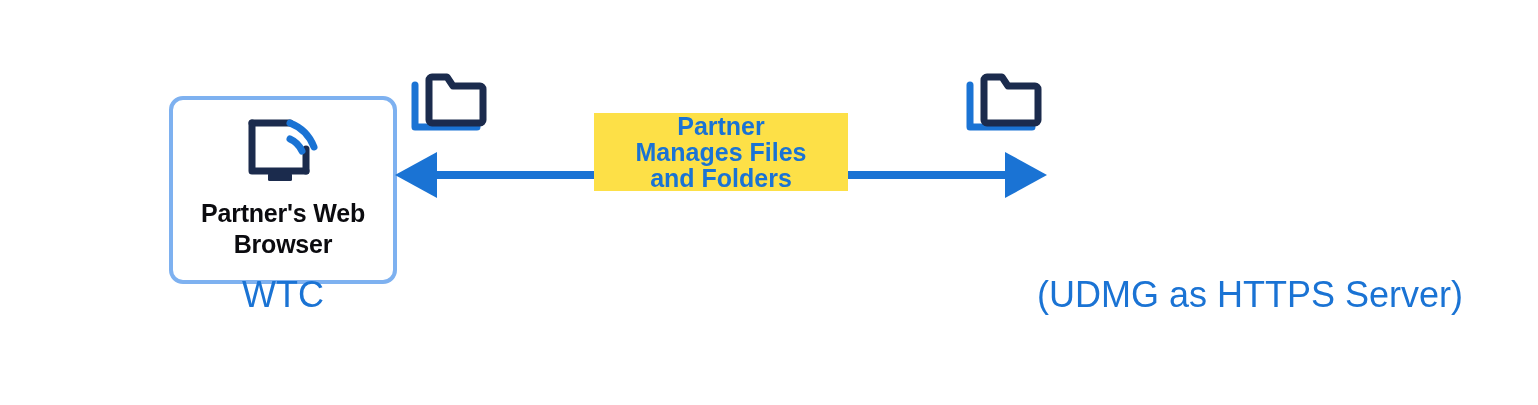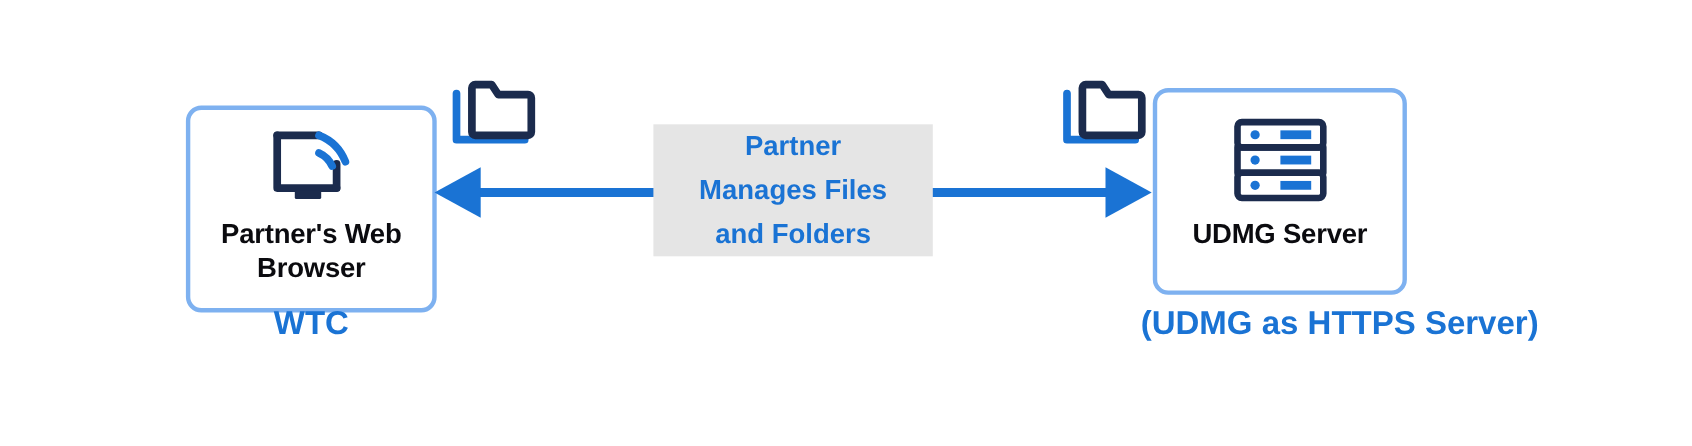--- a/index.html
+++ b/index.html
@@ -41,22 +41,22 @@
     text-align:center;
     letter-spacing:-0.2px;
     width:100%;
     white-space:pre-line;
   }
 
   
   .caption{
     position:absolute;
     color:#1A73D4;
-    font-weight:bold;
-    font-size:30px;
+    font-weight:normal;
+    font-size:36px;
     line-height:34px;
     text-align:center;
     white-space:nowrap;
   }
   #wtc-caption{left:169px;top:278px;width:228px;}
   #udmg-caption{left:1048px;top:278px;width:231px;transform:translateX(-11px);}
 
   
   .folder-icon{position:absolute;}
   #folder-left{left:408px;top:70px;}
@@ -65,24 +65,24 @@
   
   #connector{position:absolute;left:0;top:0;width:1538px;height:405px;pointer-events:none;}
 
   
   #flow-label{
     position:absolute;
     left:594px;top:113px;width:254px;
     color:#1A73D4;
     font-weight:bold;
     font-size:25px;
-    line-height:40px;
+    line-height:26px;
     text-align:center;
     white-space:pre-line;
-    background:#e5e5e5;
+    background:#fde047;
   }
 </style>
 </head>
 <body>
 
 <div id="stage">
 
   <div class="node-box" id="browser-box">
     <div class="node-icon">
       <svg width="78" height="74" viewBox="0 0 78 74" aria-hidden="true">
@@ -96,38 +96,20 @@
         <path d="M46 8 A42 42 0 0 1 70 32" stroke="#1A73D4" stroke-width="7" stroke-linecap="round" fill="none"></path>
         <path d="M46 24 A24 24 0 0 1 58 36" stroke="#1A73D4" stroke-width="7" stroke-linecap="round" fill="none"></path>
       </svg>
     </div>
     <div class="node-title">Partner's Web
 Browser</div>
   </div>
 
   <div class="caption" id="wtc-caption">WTC</div>
 
-  <div class="node-box" id="server-box">
-    <div class="node-icon">
-      <svg width="100" height="80" viewBox="0 0 100 80" aria-hidden="true">
-        <g fill="none" stroke="#1B2B4D" stroke-width="6" stroke-linejoin="round">
-          <rect x="11" y="5" width="78" height="23" rx="4"></rect>
-          <rect x="11" y="28" width="78" height="23" rx="0"></rect>
-          <rect x="11" y="51" width="78" height="23" rx="4"></rect>
-        </g>
-        <circle cx="27" cy="16.5" r="4.2" fill="#1A73D4"></circle>
-        <circle cx="27" cy="39.5" r="4.2" fill="#1A73D4"></circle>
-        <circle cx="27" cy="62.5" r="4.2" fill="#1A73D4"></circle>
-        <rect x="50" y="12.5" width="28" height="8" fill="#1A73D4"></rect>
-        <rect x="50" y="35.5" width="28" height="8" fill="#1A73D4"></rect>
-        <rect x="50" y="58.5" width="28" height="8" fill="#1A73D4"></rect>
-      </svg>
-    </div>
-    <div class="node-title">UDMG Server</div>
-  </div>
 
   <div class="caption" id="udmg-caption">(UDMG as HTTPS Server)</div>
 
   <div class="folder-icon" id="folder-left">
     <svg width="84" height="66" viewBox="0 0 84 66" aria-hidden="true">
 
       <path d="M7 15 V57 H69" stroke="#1A73D4" stroke-width="7" stroke-linecap="round" stroke-linejoin="round" fill="none"></path>
 
       <path d="M21 50 V10 A3 3 0 0 1 24 7 H39 L45 16 H72 A3 3 0 0 1 75 19 V50 A3 3 0 0 1 72 53 H24 A3 3 0 0 1 21 50 Z" stroke="#1B2B4D" stroke-width="7" stroke-linejoin="round" fill="#ffffff"></path>
     </svg>

